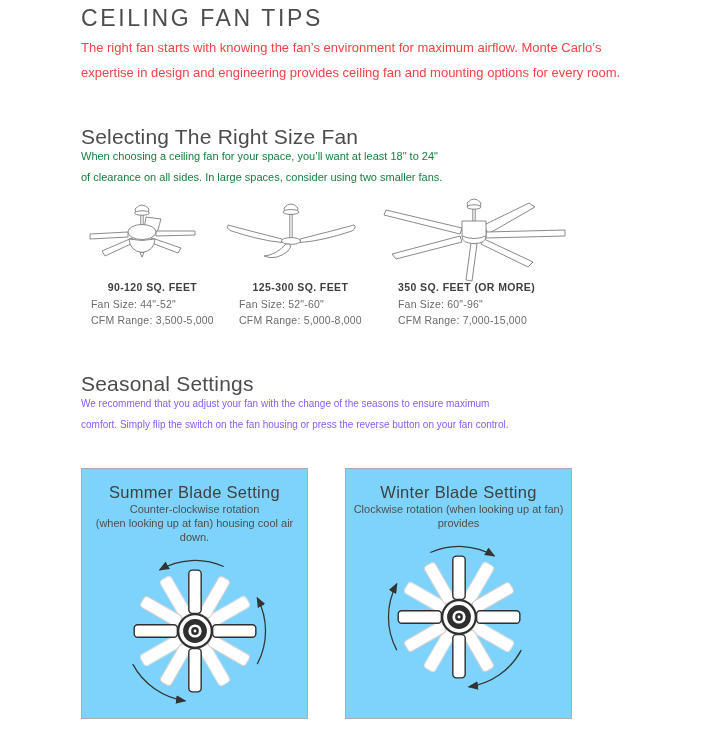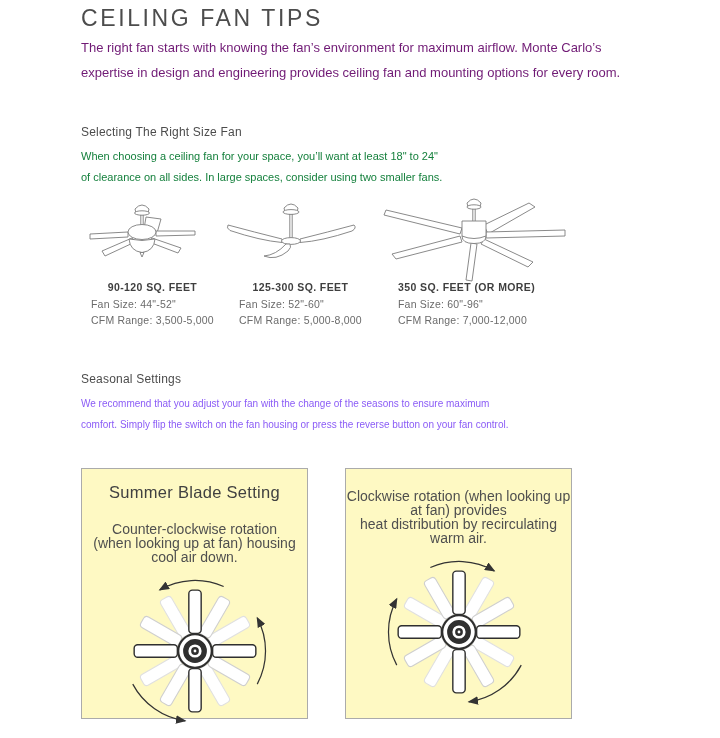--- a/index.html
+++ b/index.html
@@ -6,38 +6,38 @@
   html,body { background:#ffffff; }
   .page {
     position:relative; width:720px; height:738px; background:#ffffff;
     font-family:"Liberation Sans", sans-serif; overflow:hidden;
   }
   .abs { position:absolute; }
   .page-title {
     left:81px; top:5px; font-size:23px; font-weight:300; letter-spacing:2.6px;
     color:#4c4c4c; white-space:nowrap;
   }
-  .intro { left:81px; top:36px; font-size:13px; line-height:24.5px; color:#701a75; }
-  .section-heading { font-size:12px; font-weight:400; color:#4c4c4c; letter-spacing:.2px; }
+  .intro { left:81px; top:36px; font-size:13px; line-height:24.5px; color:#ef4444; }
+  .section-heading { font-size:21px; font-weight:400; color:#4c4c4c; letter-spacing:.2px; }
   .sizing-heading { left:81px; top:125px; }
   .sizing-body { left:81px; top:146px; font-size:11px; line-height:21px; color:#15803d; }
   .fan-illustration { position:absolute; }
   .spec-block { position:absolute; top:281px; font-size:10.5px; }
   .spec-area { font-weight:700; color:#3f3f3f; letter-spacing:.4px; margin-bottom:4px;text-align:center; }
   .spec-line { color:#6b6b6b; line-height:15.5px; letter-spacing:.2px; }
   .seasonal-heading { left:81px; top:372px; }
   .seasonal-body { left:81px; top:393px; font-size:10px; line-height:21px; color:#8b5cf6; }
   .season-box {
     position:absolute; top:468px; width:227px; height:251px;
-    border:1px solid #ababab; background:#fef9c3; text-align:center;
+    border:1px solid #ababab; background:#7dd3fc; text-align:center;
   }
   .season-box.summer { left:81px; }
   .season-box.winter { left:345px; }
   .season-title { margin-top:14px; font-size:16.5px; color:#414141; letter-spacing:.3px; }
-  .season-desc { margin-top:20px; font-size:14px; line-height:14px; color:#4f4f4f; }
+  .season-desc { margin-top:0; font-size:11px; line-height:14px; color:#4f4f4f; }
   .rotation-diagram { display:block; margin:5px auto 0; }
 </style>
 </head>
 <body>
 
 <div class="page">
 
   <h1 class="abs page-title">CEILING FAN TIPS</h1>
 
   <div class="abs intro">
@@ -101,21 +101,21 @@
     <div class="spec-line">CFM Range: 3,500-5,000</div>
   </div>
   <div class="spec-block" style="left:239px;">
     <div class="spec-area">125-300 SQ. FEET</div>
     <div class="spec-line">Fan Size: 52"-60"</div>
     <div class="spec-line">CFM Range: 5,000-8,000</div>
   </div>
   <div class="spec-block" style="left:398px;">
     <div class="spec-area">350 SQ. FEET (OR MORE)</div>
     <div class="spec-line">Fan Size: 60"-96"</div>
-    <div class="spec-line">CFM Range: 7,000-12,000</div>
+    <div class="spec-line">CFM Range: 7,000-15,000</div>
   </div>
 
   <h2 class="abs section-heading seasonal-heading">Seasonal Settings</h2>
   <div class="abs seasonal-body">
     <div>We recommend that you adjust your fan with the change of the seasons to ensure maximum</div>
     <div>comfort. Simply flip the switch on the fan housing or press the reverse button on your fan control.</div>
   </div>
 
   <div class="season-box summer">
     <div class="season-title">Summer Blade Setting</div>
@@ -157,23 +157,23 @@
 
       <g fill="none" stroke="#333333" stroke-width="1.4">
         <path d="M125.5,19.9 A80,80 0 0 0 53,23.7" marker-end="url(#ah-s)"></path>
         <path d="M163.6,130.6 A80,80 0 0 0 163.6,55.4" marker-end="url(#ah-s)"></path>
         <path d="M22.4,130.6 A80,80 0 0 0 81.9,172.2" marker-end="url(#ah-s)"></path>
       </g>
     </svg>
   </div>
 
   <div class="season-box winter">
+    <div class="season-title">Winter Blade Setting</div>
     <div class="season-desc">
       <div>Clockwise rotation (when looking up at fan) provides</div>
-      <div>heat distribution by recirculating warm air.</div>
     </div>
     <svg class="rotation-diagram" width="164" height="164" viewBox="0 0 186 186">
       <defs>
         <marker id="ah-w" markerWidth="9" markerHeight="7" refX="7.5" refY="3.5" orient="auto">
           <path d="M0,0 L8.5,3.5 L0,7 Z" fill="#333333"></path>
         </marker>
       </defs>
 
       <g transform="rotate(-60 93 93)" stroke="#e0e0e0" fill="#ffffff" stroke-width="1.2">
         <rect x="86" y="24" width="14" height="49" rx="4"></rect>

